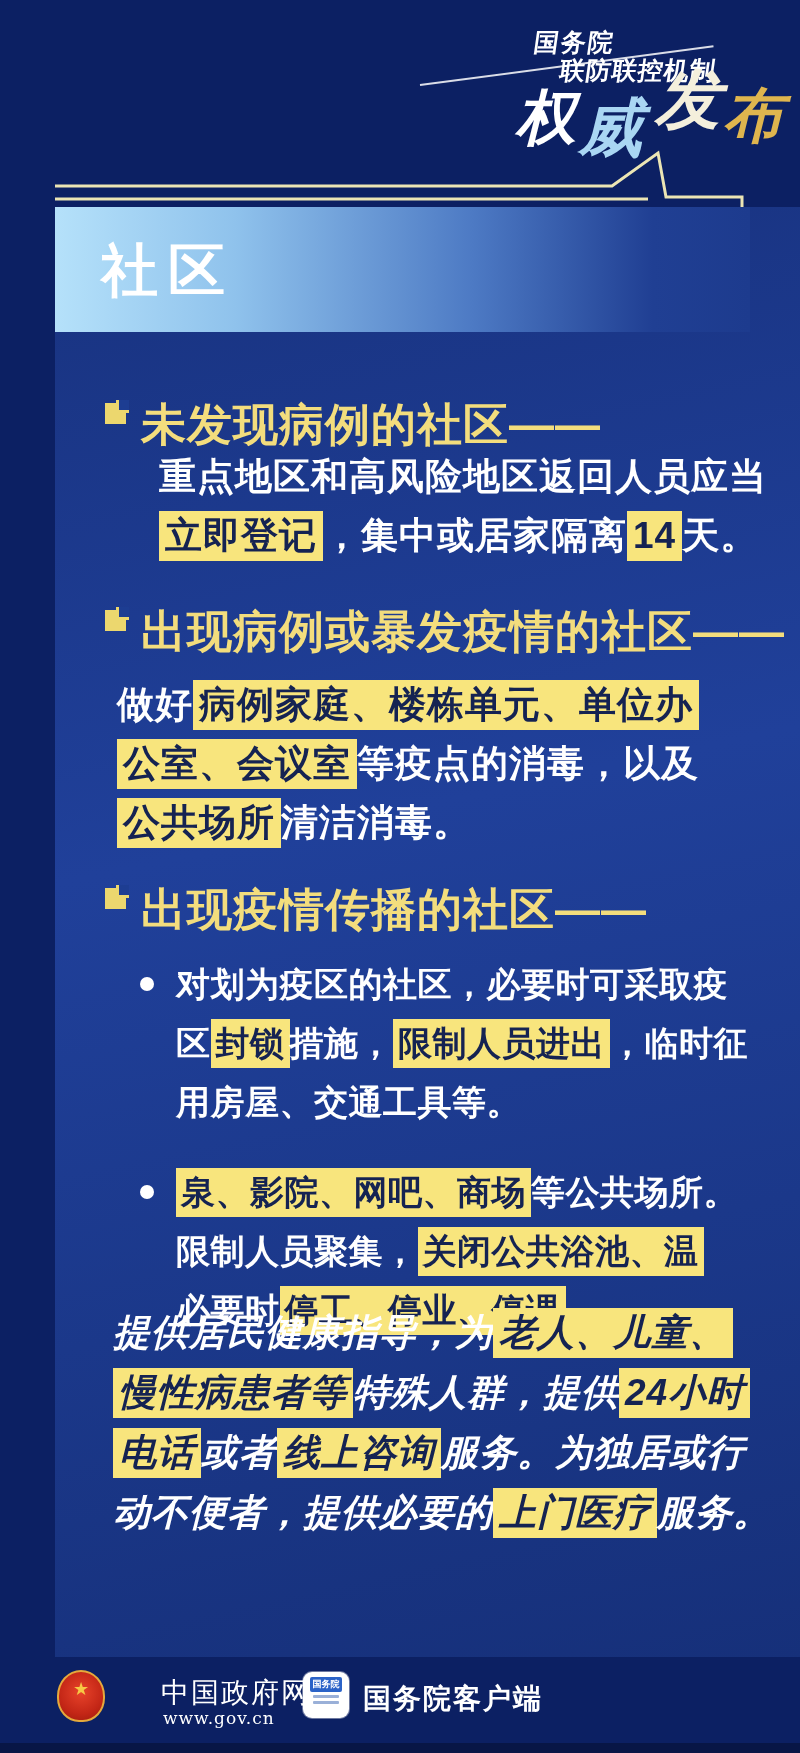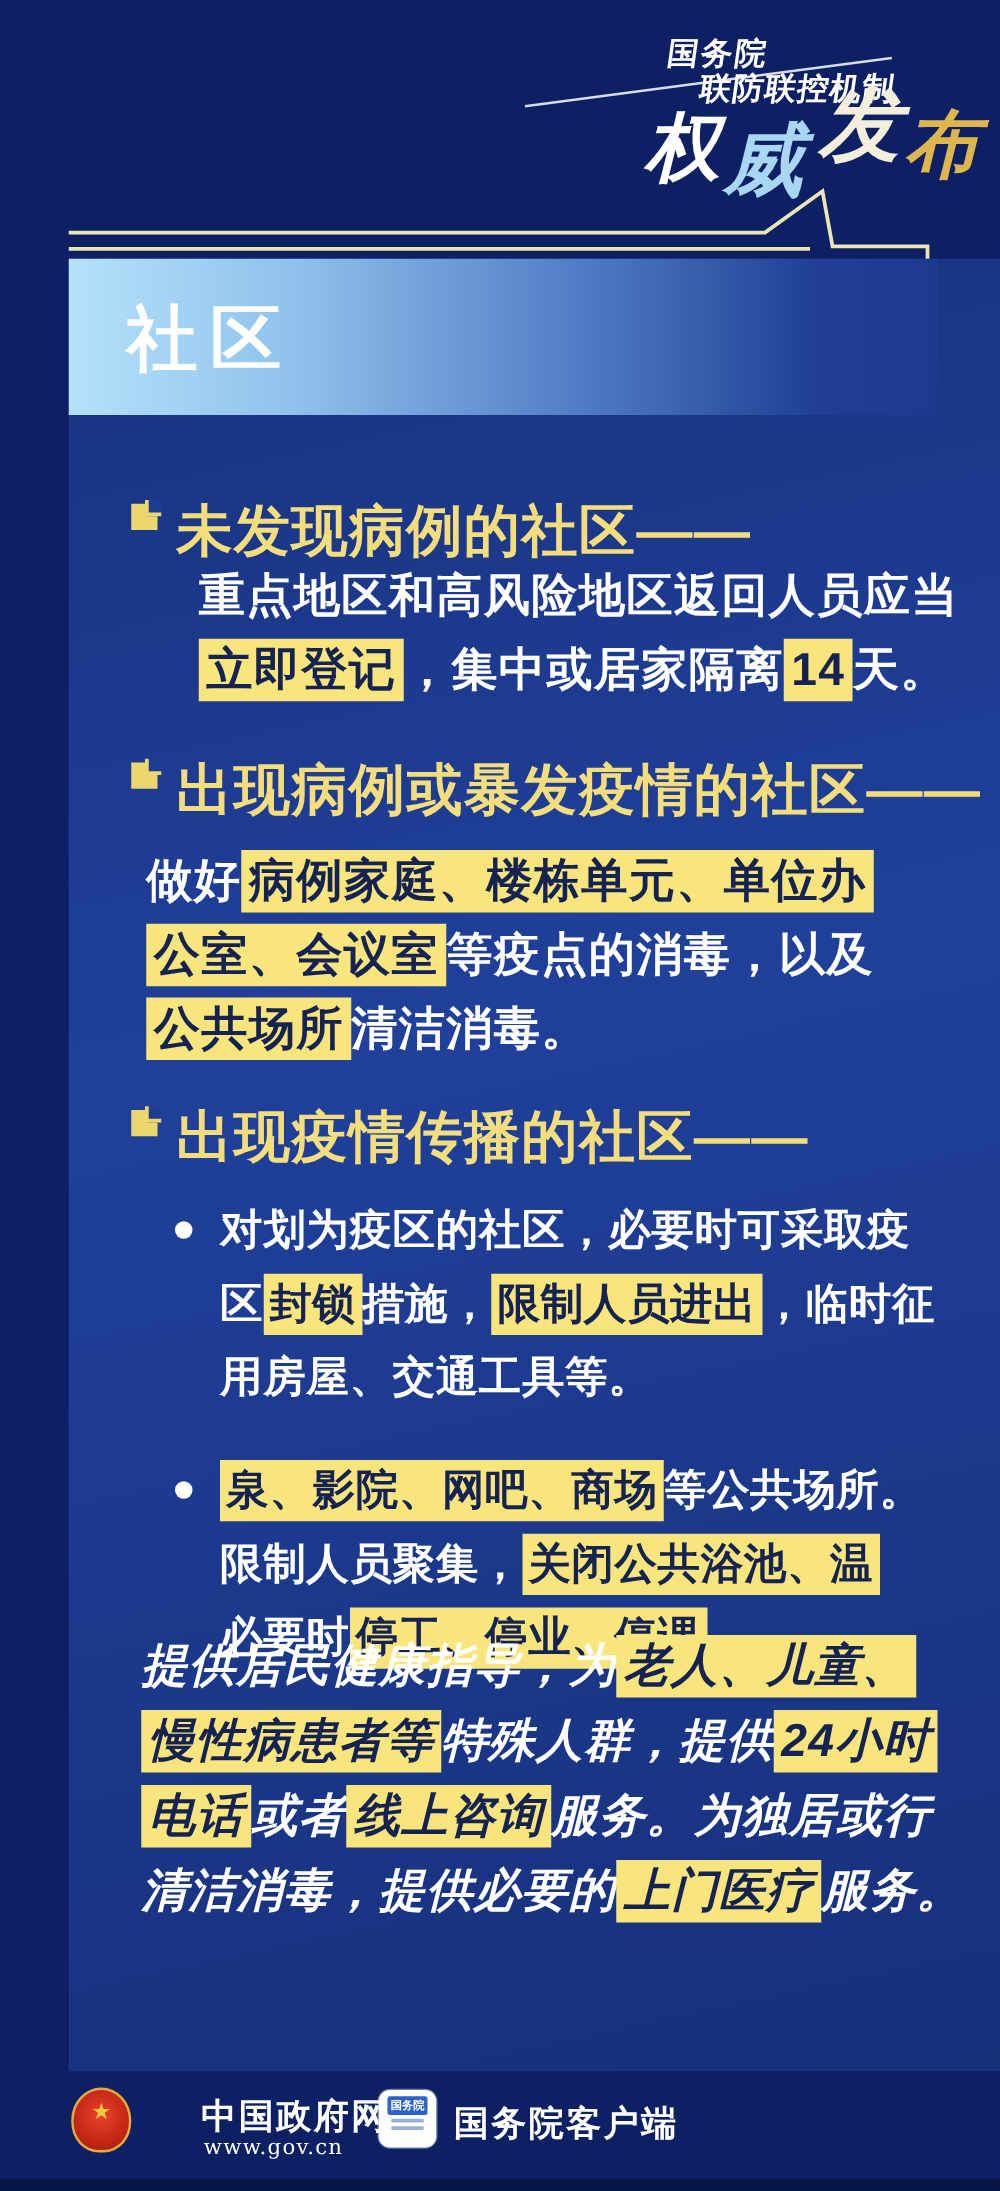--- a/index.html
+++ b/index.html
@@ -57,21 +57,21 @@
   .closing{position:absolute;left:58px;width:630px;font-style:italic;}
   .closing .line{height:60px;line-height:60px;}
   
   .footer{position:absolute;left:55px;top:1668px;width:700px;height:64px;}
   .emblem{
     position:absolute;left:2px;top:2px;width:48px;height:52px;border-radius:50% 50% 46% 46%;
     background:radial-gradient(circle at 50% 42%,#e8432a 0%,#c32616 62%,#9c1a0c 100%);
     border:2px solid #e5a93c;box-sizing:border-box;
   }
   .emblem-star{position:absolute;left:0;top:8px;width:100%;text-align:center;font-size:18px;color:#f6c945;line-height:18px;}
-  .gov-name{position:absolute;left:106px;top:6px;font-size:28px;font-weight:bold;color:#fff;letter-spacing:2px;}
+  .gov-name{position:absolute;left:106px;top:6px;font-size:28px;font-weight:normal;color:#fff;letter-spacing:2px;}
   .gov-url{position:absolute;left:108px;top:40px;font-size:17px;color:#fff;font-family:"DejaVu Serif",serif;letter-spacing:1px;}
   .app-icon{
     position:absolute;left:248px;top:4px;width:46px;height:46px;border-radius:9px;background:#fff;
     box-shadow:0 0 0 1px rgba(255,255,255,.4);
   }
   .app-icon-head{margin:5px auto 3px auto;width:32px;height:15px;background:#2b63c8;border-radius:2px;
     color:#fff;font-size:9px;font-weight:bold;text-align:center;line-height:15px;letter-spacing:0;}
   .app-icon-line{margin:3px auto 0 auto;width:26px;height:3px;background:#9ab0d8;border-radius:1px;}
   .app-name{position:absolute;left:308px;top:12px;font-size:28px;font-weight:bold;color:#fff;letter-spacing:2px;}
   .bottom-strip{position:absolute;left:0;bottom:0;width:800px;height:10px;background:rgba(6,14,48,.55);}
@@ -139,21 +139,21 @@
         <div class="line"><span class="hl">泉、影院、网吧、商场</span><span>等公共场所。</span></div>
         <div class="line"><span>限制人员聚集，</span><span class="hl">关闭公共浴池、温</span></div>
         <div class="line"><span>必要时</span><span class="hl">停工、停业、停课</span><span>。</span></div>
       </div>
     </div>
 
     <div class="closing" style="top:1096px;">
       <div class="line"><span>提供居民健康指导，为</span><span class="hl">老人、儿童、</span></div>
       <div class="line"><span class="hl">慢性病患者等</span><span>特殊人群，提供</span><span class="hl">24小时</span></div>
       <div class="line"><span class="hl">电话</span><span>或者</span><span class="hl">线上咨询</span><span>服务。为独居或行</span></div>
-      <div class="line"><span>清洁消毒，提供必要的</span><span class="hl">上门医疗</span><span>服务。</span></div>
+      <div class="line"><span>动不便者，提供必要的</span><span class="hl">上门医疗</span><span>服务。</span></div>
     </div>
 
   </div>
 
   <div class="footer">
     <div class="emblem">
       <div class="emblem-star">★</div>
     </div>
     <div class="gov-name">中国政府网</div>
     <div class="gov-url">www.gov.cn</div>

